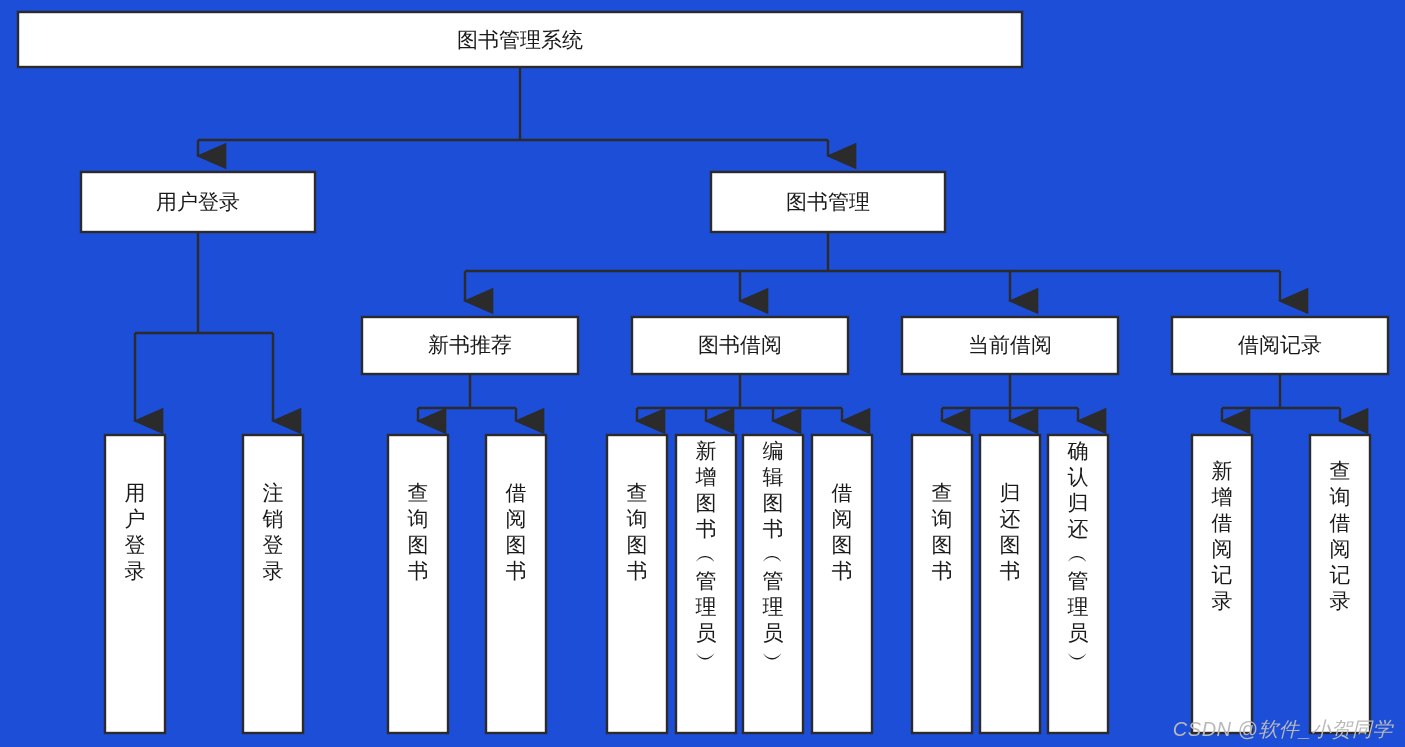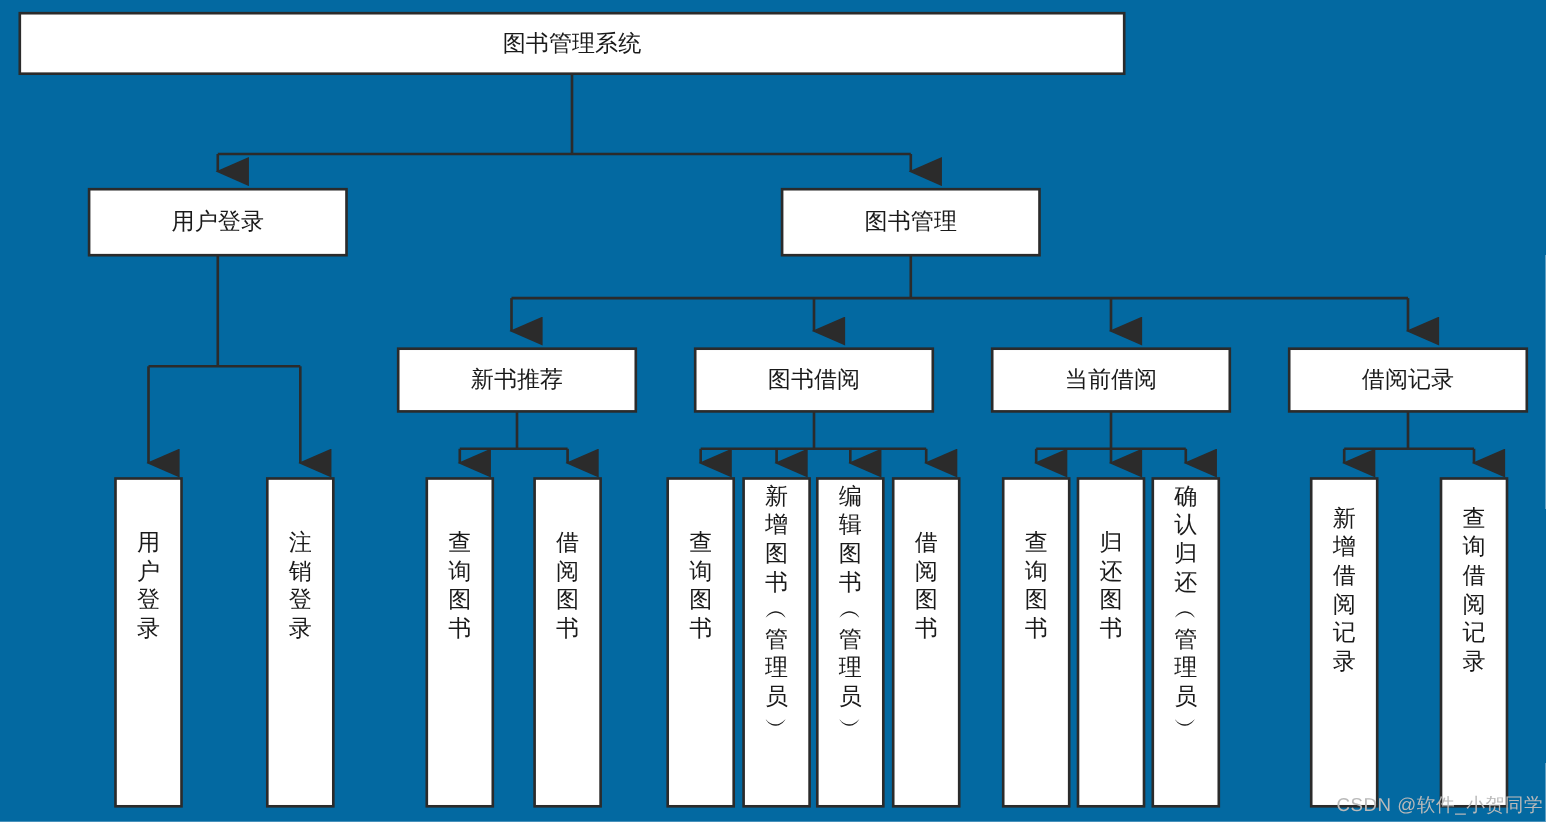--- a/index.html
+++ b/index.html
@@ -10,21 +10,21 @@
   body {
     width: 1405px;
     height: 747px;
     font-family: "Liberation Sans", "DejaVu Sans", sans-serif;
     overflow: hidden;
   }
   #diagram-root {
     position: relative;
     width: 1405px;
     height: 747px;
-    background: #0369a1;
+    background: #1d4ed8;
   }
   svg.tree-canvas {
     position: absolute;
     left: 0;
     top: 0;
     width: 1405px;
     height: 747px;
   }
   .node-box {
     fill: #ffffff;
@@ -49,28 +49,29 @@
     stroke-width: 2.4;
     fill: none;
     stroke-linecap: butt;
   }
   .arrow-head {
     fill: #2b2b2b;
     stroke: none;
   }
   .watermark {
     position: absolute;
-    right: 2px;
+    right: 12px;
     bottom: 4px;
     font-family: "Liberation Sans", "DejaVu Sans", sans-serif;
-    font-size: 17px;
+    font-size: 20px;
     color: #b9b9b9;
     letter-spacing: 0.5px;
     white-space: nowrap;
     user-select: none;
+    font-style: italic;
   }
 </style>
 </head>
 <body>
 
 <div id="diagram-root">
 
   <svg class="tree-canvas" viewBox="0 0 1405 747">
     <defs>
       <marker id="arrow" viewBox="0 0 12 14" refX="11" refY="7" markerWidth="9" markerHeight="11" orient="auto-start-reverse">

